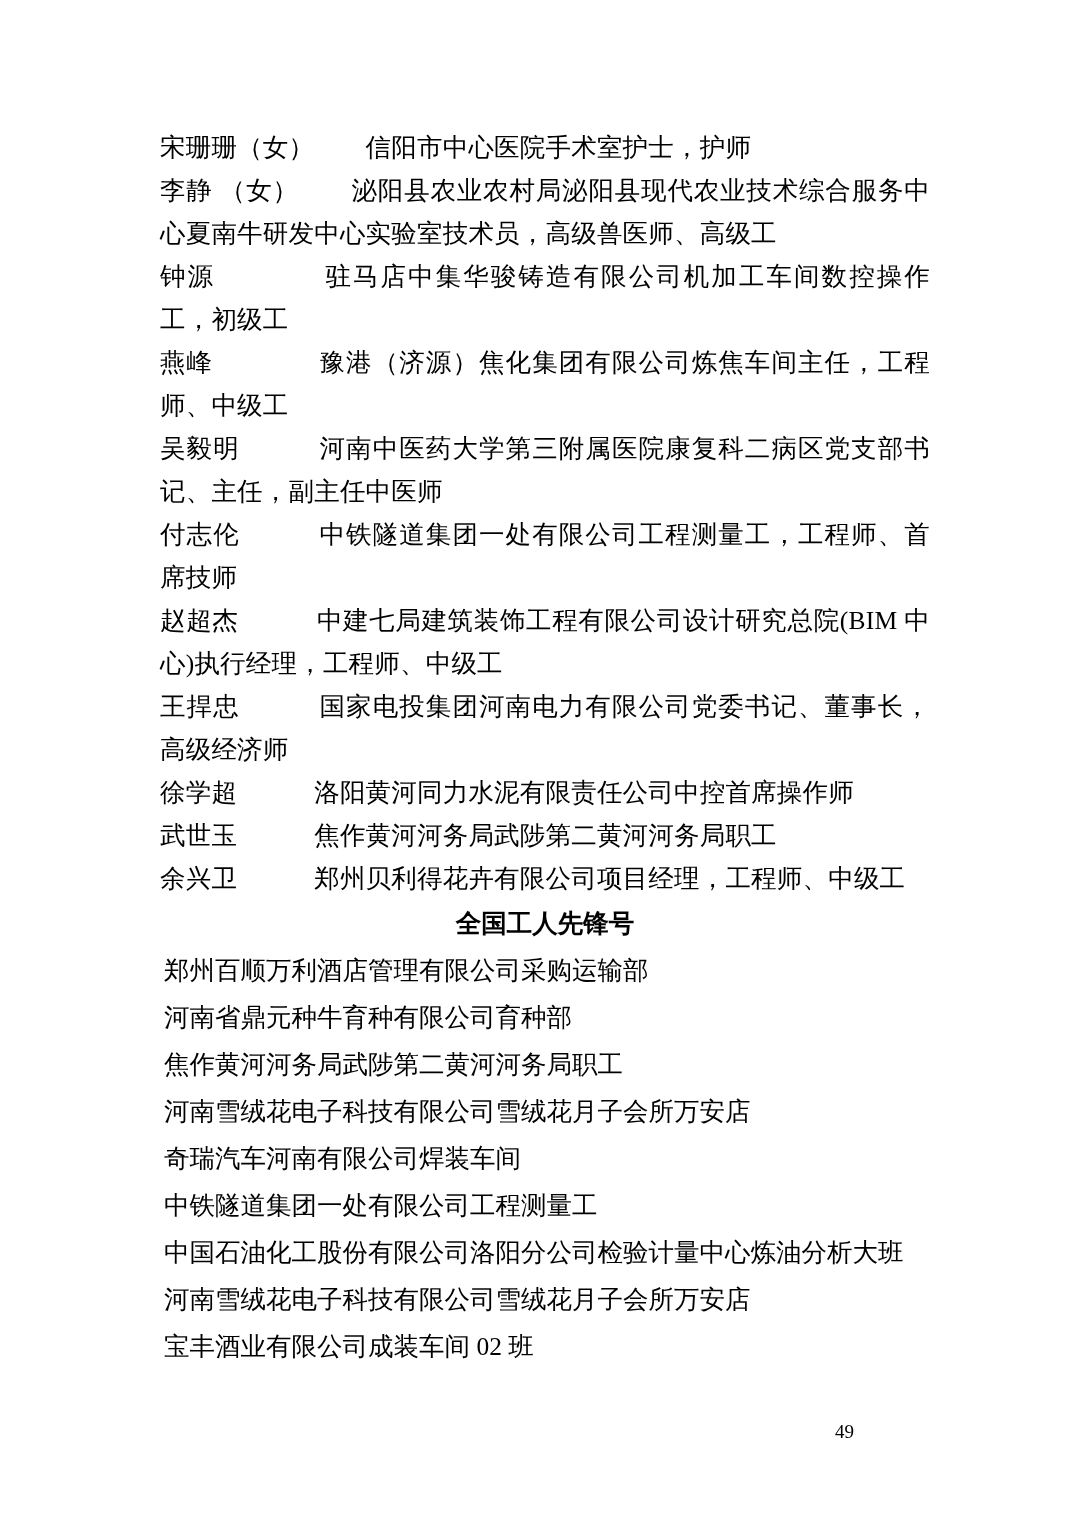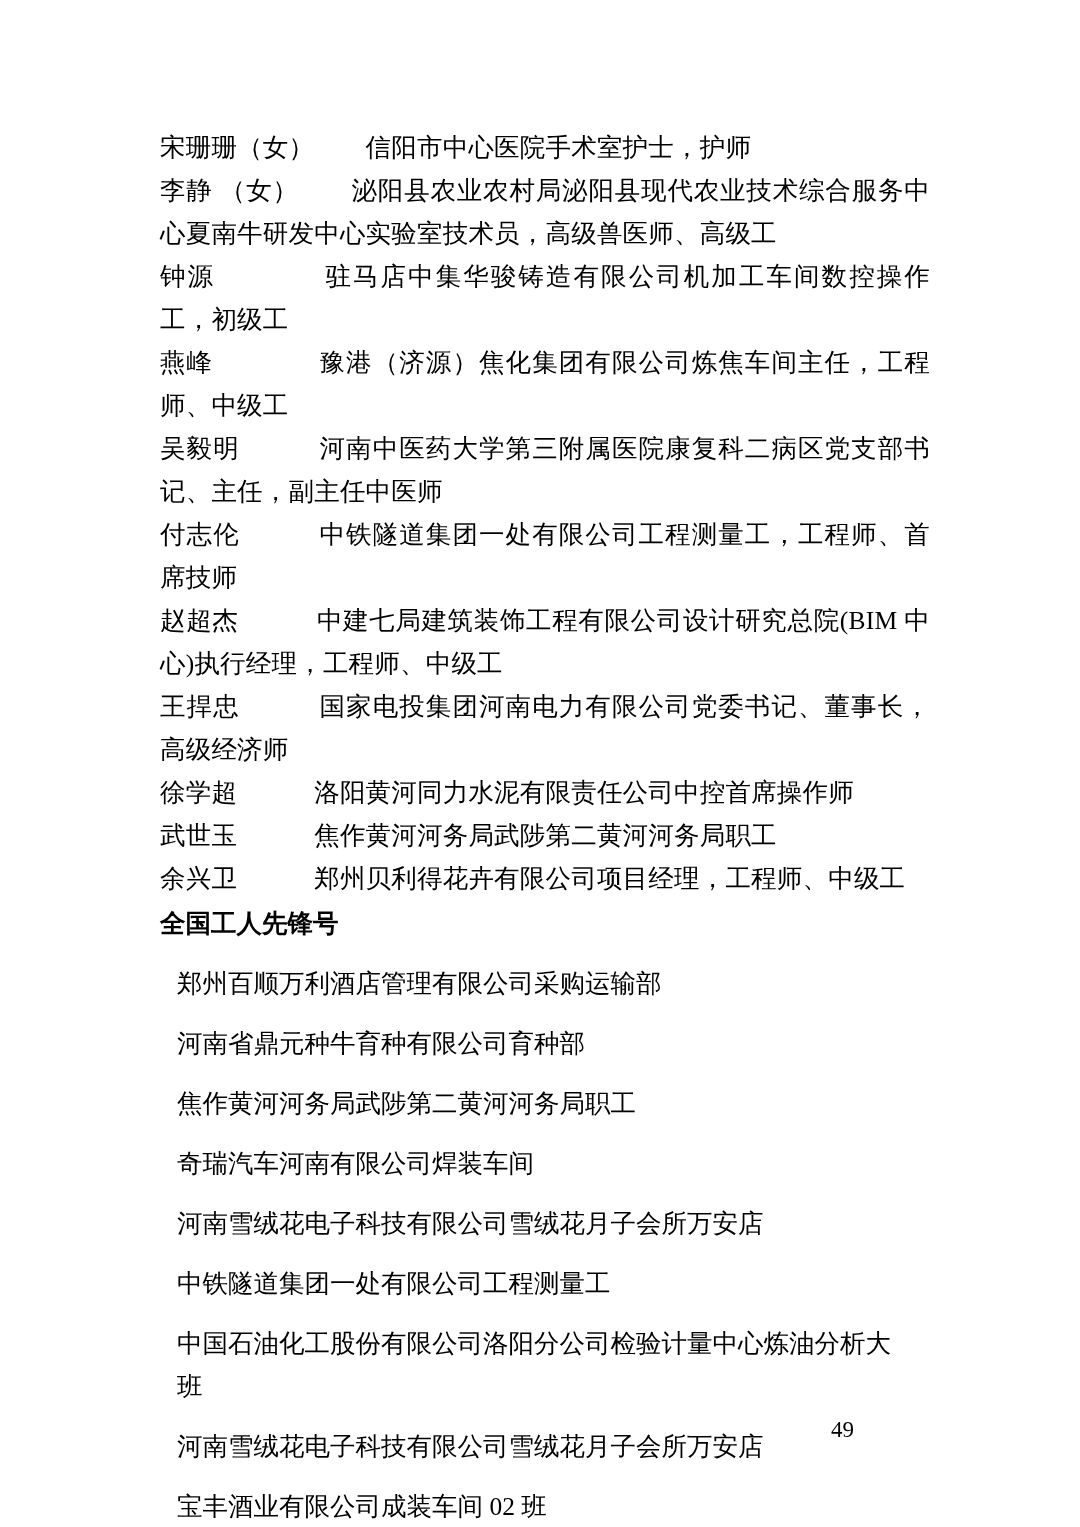--- a/index.html
+++ b/index.html
@@ -36,31 +36,32 @@
   }
   .entry .nm {
     white-space: pre;
   }
   .section-title {
     font-size: 25.5px;
     line-height: 43px;
     font-weight: bold;
     margin: 0;
     padding-top: 2px;
+    text-align: center;
   }
   .org {
     font-size: 25.5px;
     line-height: 43px;
-    margin: 17px;
+    margin: 4px;
   }
   .page-number {
     position: absolute;
     right: 98px;
     bottom: 84px;
-    font-size: 23px;
+    font-size: 19px;
     font-family: "Liberation Serif", serif;
     color: #000000;
   }
 </style>
 </head>
 <body>
 
 <div class="page">
   <div class="content">
 
@@ -74,22 +75,22 @@
     <p class="entry"><span class="nm">王捍忠</span>　　　<span>国家电投集团河南电力有限公司党委书记、董事长，高级经济师</span></p>
     <p class="entry"><span class="nm">徐学超</span>　　　<span>洛阳黄河同力水泥有限责任公司中控首席操作师</span></p>
     <p class="entry"><span class="nm">武世玉</span>　　　<span>焦作黄河河务局武陟第二黄河河务局职工</span></p>
     <p class="entry"><span class="nm">余兴卫</span>　　　<span>郑州贝利得花卉有限公司项目经理，工程师、中级工</span></p>
 
     <p class="section-title">全国工人先锋号</p>
 
     <p class="org">郑州百顺万利酒店管理有限公司采购运输部</p>
     <p class="org">河南省鼎元种牛育种有限公司育种部</p>
     <p class="org">焦作黄河河务局武陟第二黄河河务局职工</p>
+    <p class="org">河南雪绒花电子科技有限公司雪绒花月子会所万安店</p>
     <p class="org">奇瑞汽车河南有限公司焊装车间</p>
-    <p class="org">河南雪绒花电子科技有限公司雪绒花月子会所万安店</p>
     <p class="org">中铁隧道集团一处有限公司工程测量工</p>
     <p class="org">中国石油化工股份有限公司洛阳分公司检验计量中心炼油分析大班</p>
     <p class="org">河南雪绒花电子科技有限公司雪绒花月子会所万安店</p>
     <p class="org">宝丰酒业有限公司成装车间 02 班</p>
 
   </div>
 
   <div class="page-number">49</div>
 </div>
 

